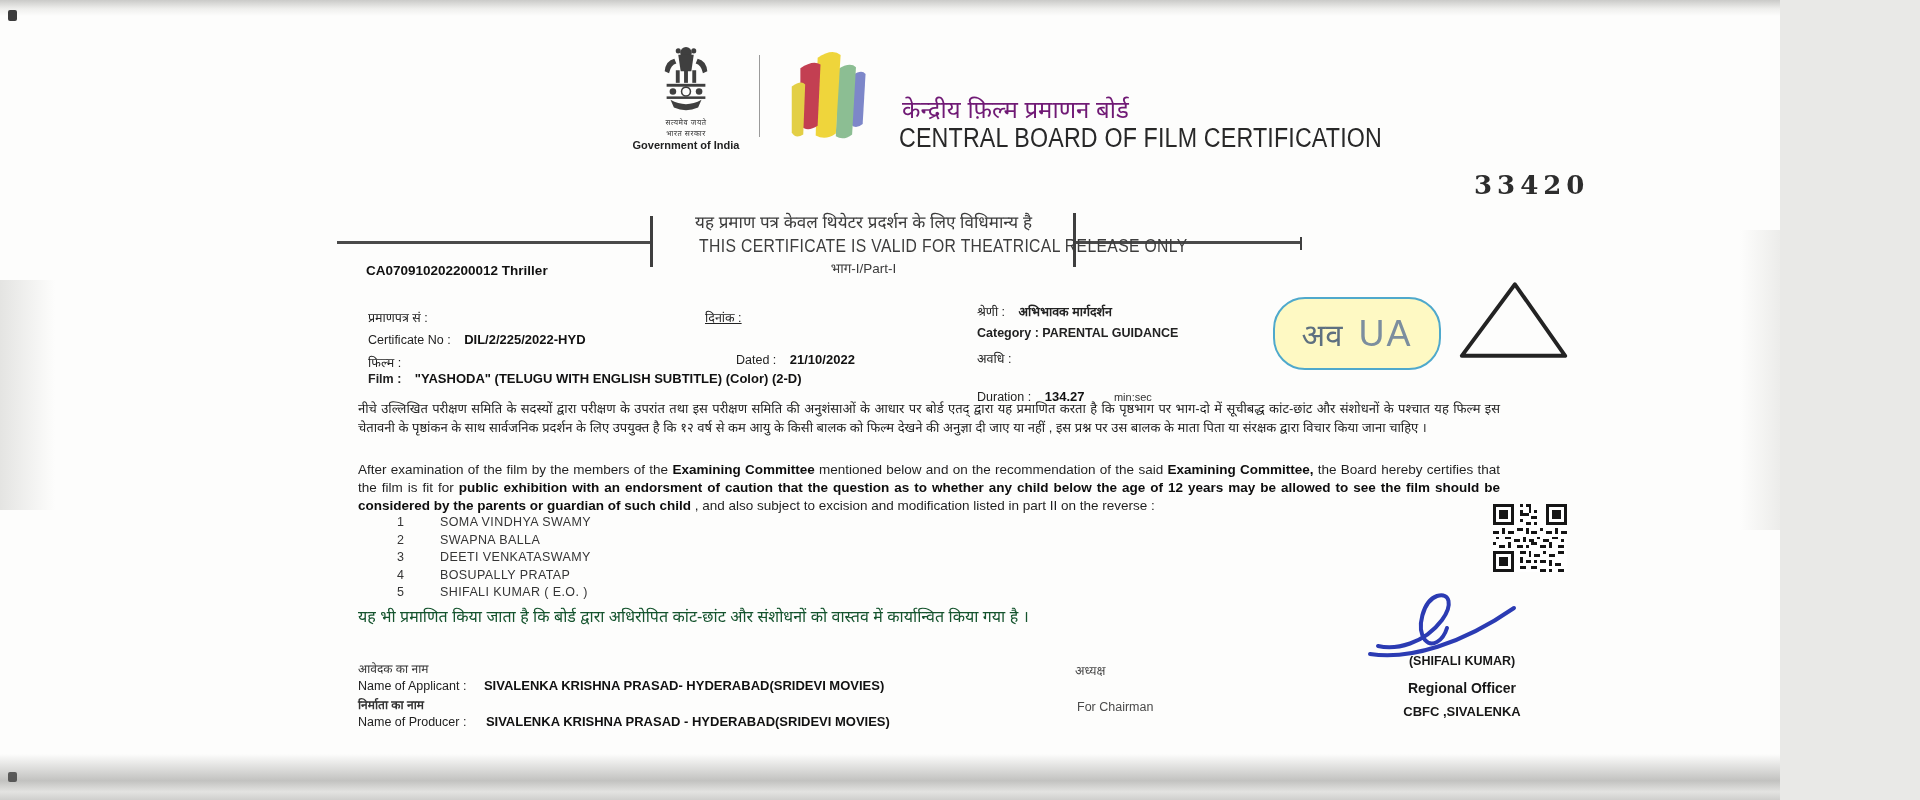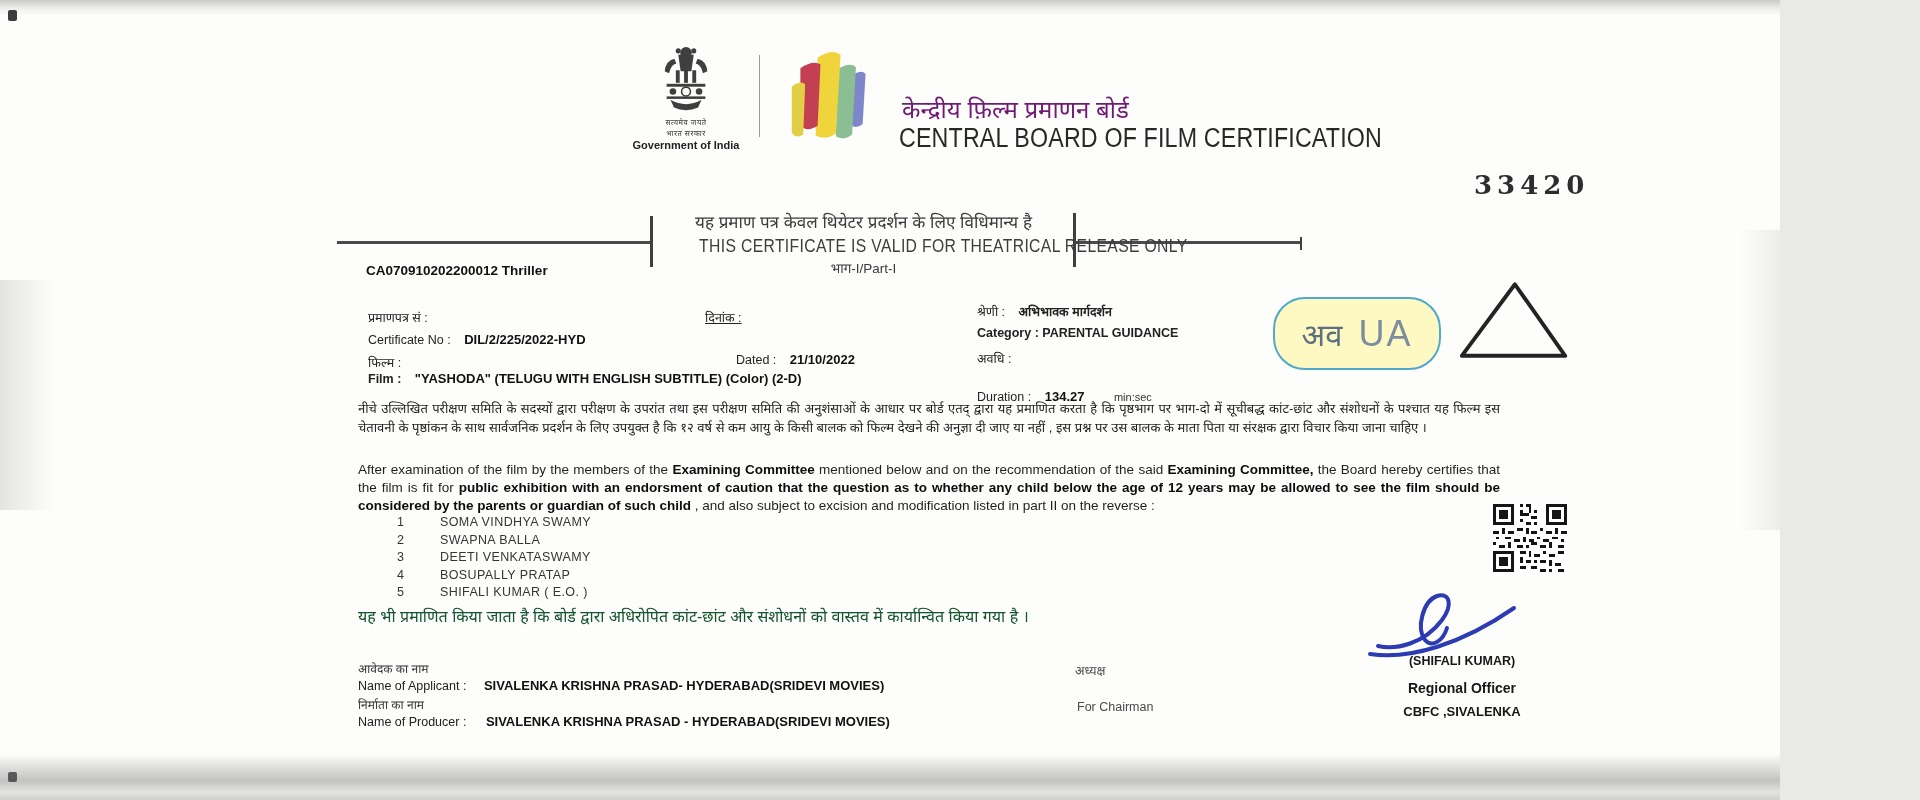--- a/index.html
+++ b/index.html
@@ -86,21 +86,21 @@
   .member .num{display:inline-block;width:43px;}
 
   .qr{position:absolute;left:1492px;top:504px;}
 
   
   .further-hi{position:absolute;left:358px;top:605px;font-size:16px;color:#14532d;}
   .further-en{position:absolute;left:358px;top:624px;font-size:13px;color:#1e1e1e;}
   .appl-hi{position:absolute;left:358px;top:660px;font-size:12px;color:#333;}
   .appl-en{position:absolute;left:358px;top:678px;font-size:12.5px;color:#222;white-space:nowrap;}
   .appl-en .val{margin-left:14px;}
-  .prod-hi{position:absolute;left:358px;top:696px;font-size:12px;color:#333;}
+  .prod-hi{position:absolute;left:358px;top:696px;font-size:12px;color:#333;font-weight:bold;}
   .prod-en{position:absolute;left:358px;top:714px;font-size:12.5px;color:#222;white-space:nowrap;}
   .prod-en .val{margin-left:16px;}
   .chair-hi{position:absolute;left:1075px;top:662px;font-size:12.5px;color:#4a4a4a;}
   .chair-en{position:absolute;left:1077px;top:700px;font-size:12.5px;color:#4a4a4a;}
   .signature{position:absolute;left:1366px;top:586px;}
   .sig-block{position:absolute;left:1378px;width:168px;text-align:center;font-weight:bold;color:#171717;}
   .sig-name{top:654px;font-size:12.5px;}
   .sig-title{top:680px;font-size:14px;}
   .sig-org{top:704px;font-size:13px;}
   .sig-block{position:absolute;}

